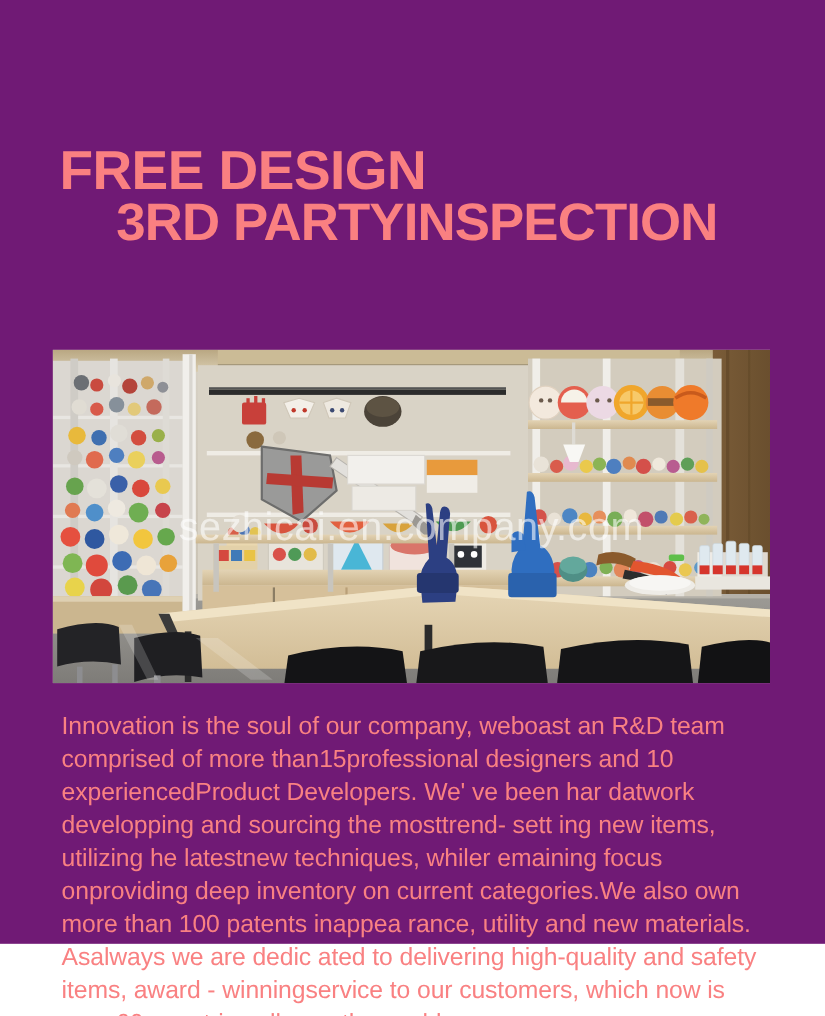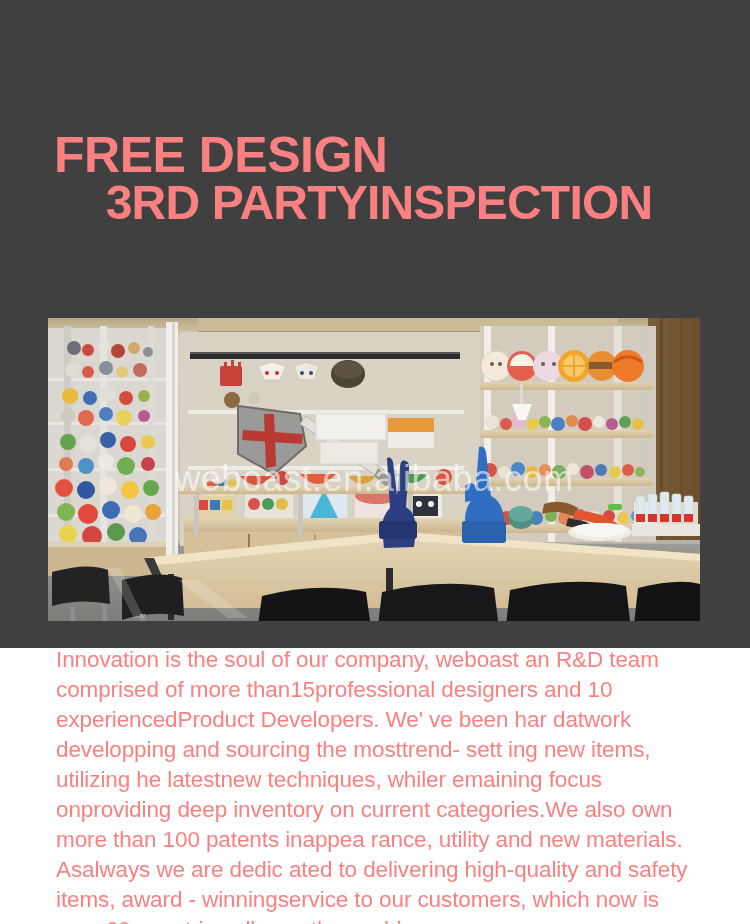--- a/index.html
+++ b/index.html
@@ -9,22 +9,22 @@
   body {
     width: 750px;
     height: 924px;
     background: #ffffff;
     font-family: "Liberation Sans", sans-serif;
     overflow: hidden;
   }
   .page {
     position: relative;
     width: 750px;
-    height: 648px;
-    background: #404040;
+    height: 858px;
+    background: #701a75;
   }
 
   
   .headline {
     position: absolute;
     left: 54px;
     top: 131px;
     width: 650px;
   }
   .headline-line {
@@ -436,21 +436,21 @@
         <path d="M590 270 q40 -10 62 -4 l0 37 l-66 4 z" fill="#121214"></path>
       </g>
 
       <g opacity="0.18">
         <path d="M130 262 L180 300 L200 300 L150 262 Z" fill="#ffffff"></path>
         <path d="M60 250 L86 300 L96 300 L72 250 Z" fill="#ffffff"></path>
       </g>
     </svg>
 
     <div class="watermark">
-      <span>weboast.en.alibaba.com</span>
+      <span>sezhicai.en.company.com</span>
     </div>
   </div>
 
   <div class="body-copy">
     <p>Innovation is the soul of our company, weboast an R&amp;D team comprised of more than15professional designers and 10 experiencedProduct Developers. We' ve been har datwork developping and sourcing the mosttrend- sett ing new items, utilizing he latestnew techniques, whiler emaining focus onproviding deep inventory on current categories.We also own more than 100 patents inappea rance, utility and new materials. Asalways we are dedic ated to delivering high-quality and safety items, award - winningservice to our customers, which now is over 60 countries all over the world</p>
   </div>
 
 </div>
 
 </body></html>

